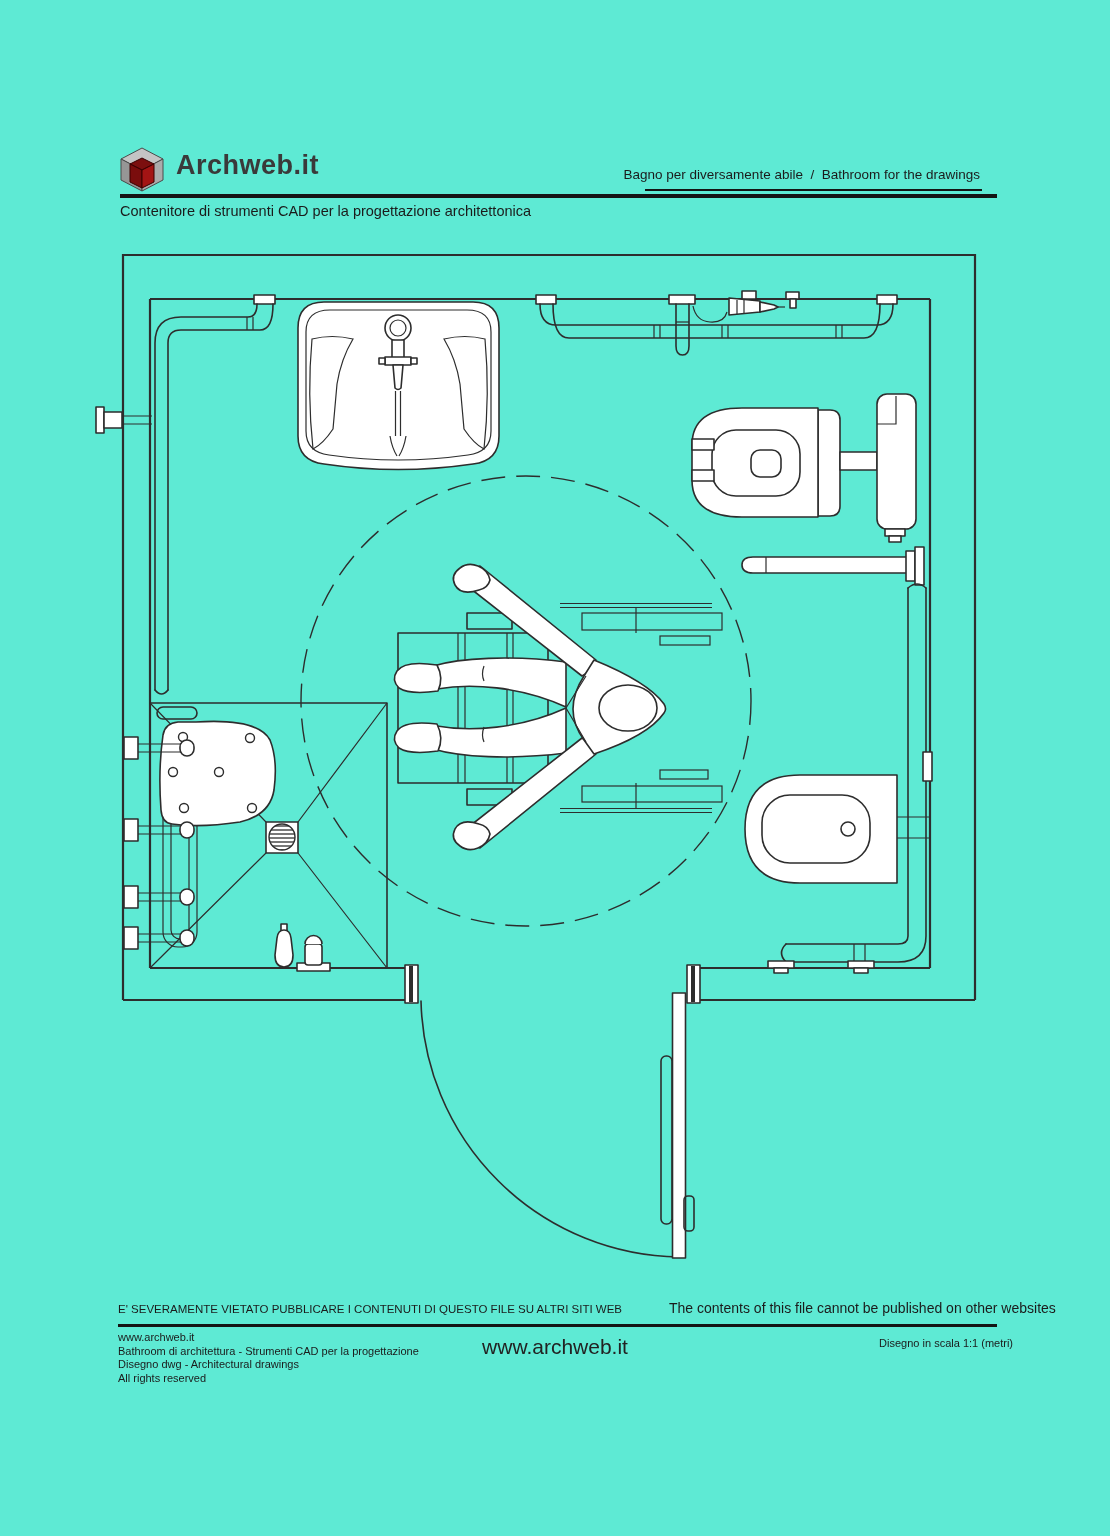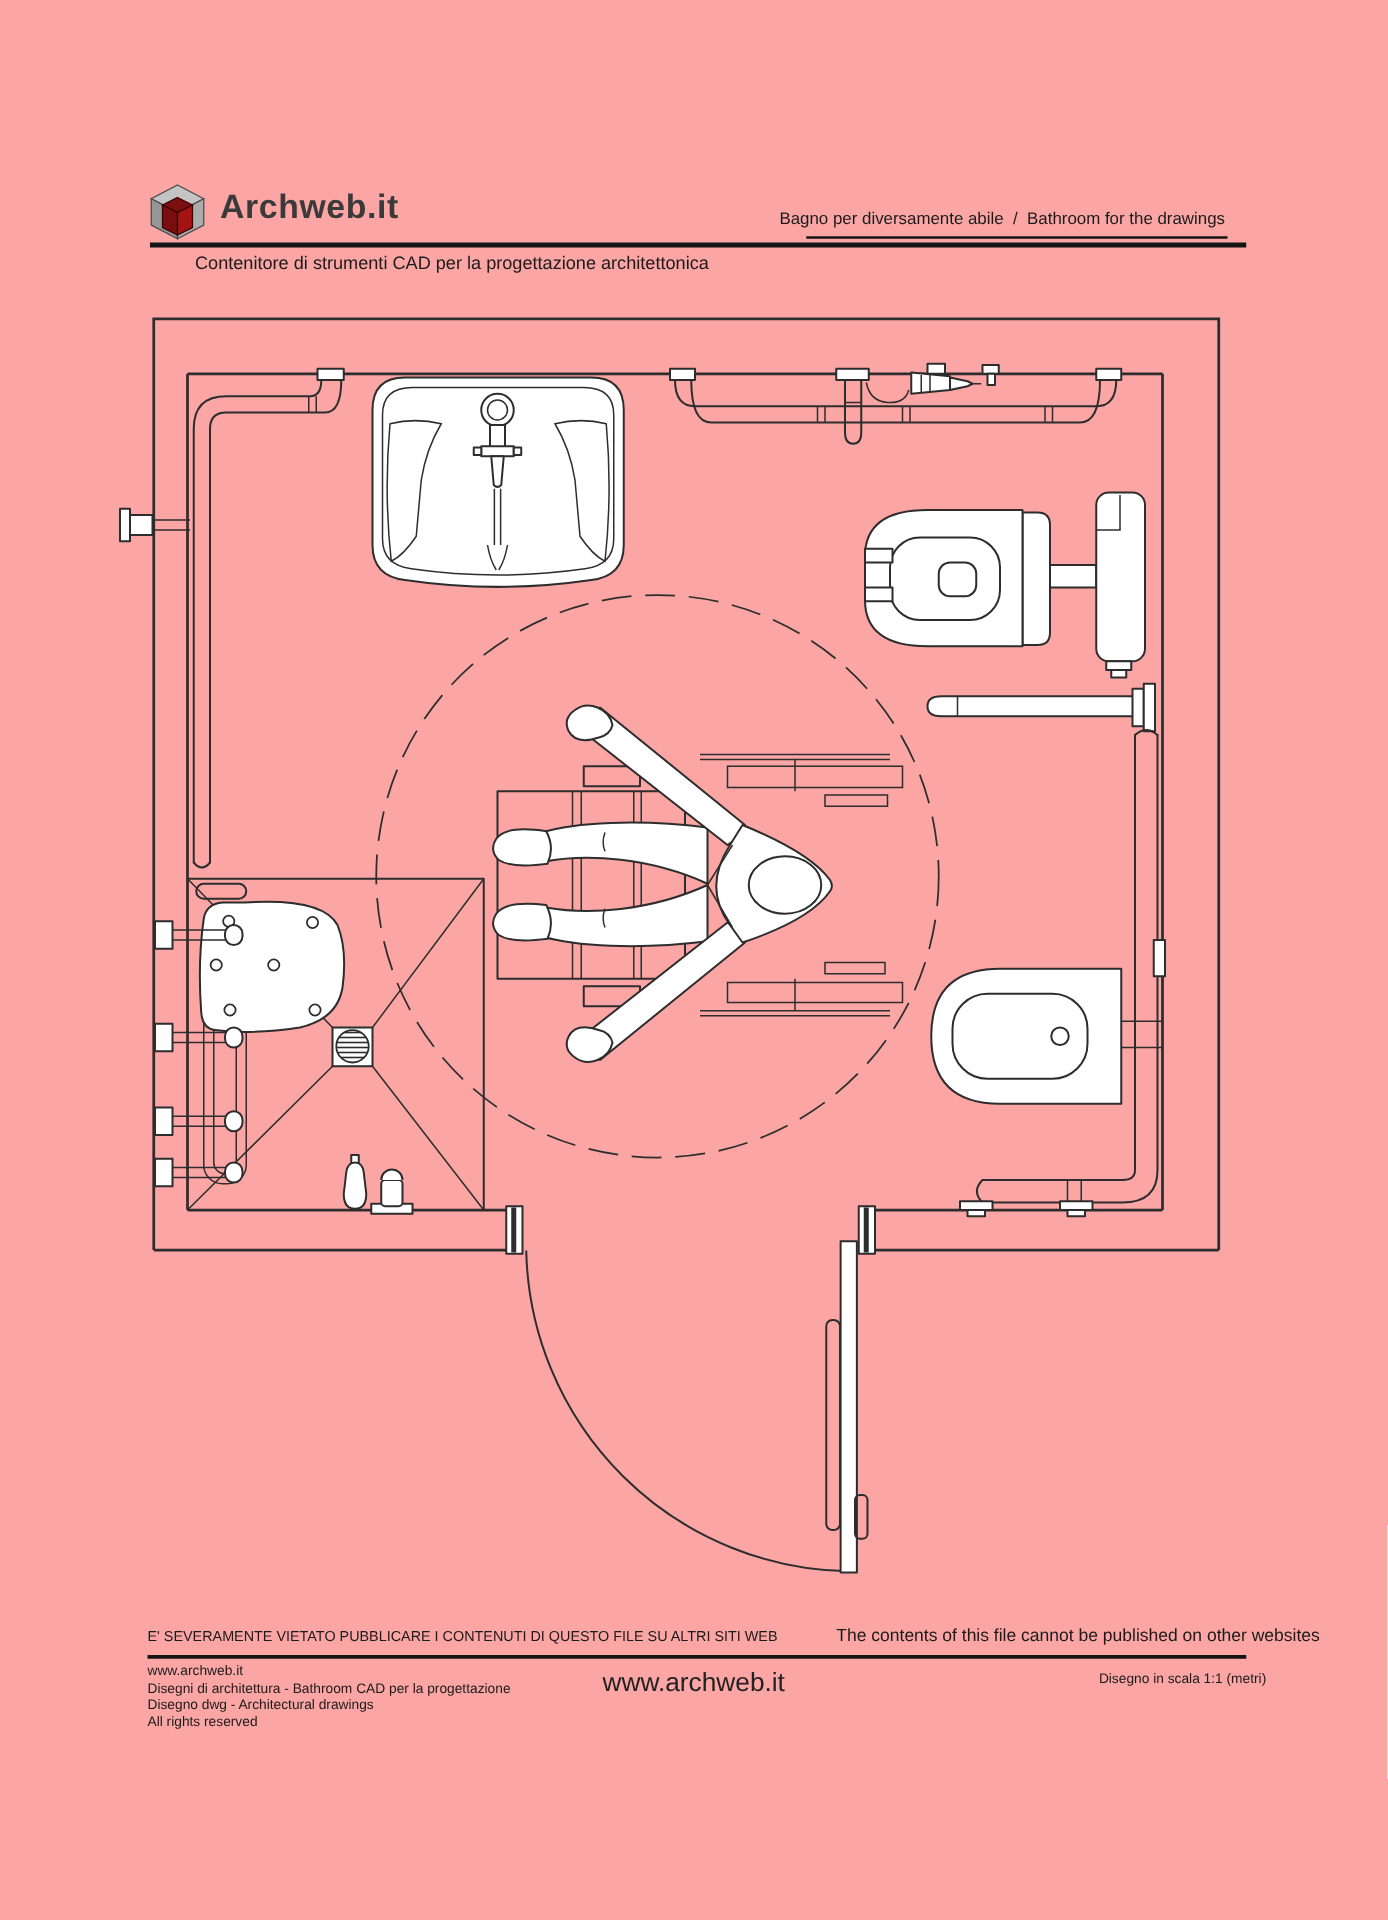--- a/index.html
+++ b/index.html
@@ -1,23 +1,23 @@
 <!DOCTYPE html>
 <html><head>
 <meta charset="utf-8">
 <style>
   html,body{margin:0;padding:0;background:#ffffff;}
-  #page{position:relative;width:1110px;height:1536px;background:#fca5a5;overflow:hidden;
+  #page{position:relative;width:1110px;height:1536px;background:#5eead4;overflow:hidden;
         font-family:"Liberation Sans","DejaVu Sans",sans-serif;color:#1b1b1b;}
   .abs{position:absolute;}
   #logo-text{left:176px;top:150px;font-size:27px;font-weight:bold;color:#3a3a3a;letter-spacing:.5px;}
   #subject{top:167px;right:130px;font-size:13.5px;color:#1b1b1b;white-space:pre;}
   #rule-thin{left:645px;top:189px;width:337px;height:2px;background:#141414;}
   #rule-thick{left:120px;top:194px;width:877px;height:3.5px;background:#141414;}
-  #tagline{left:120px;top:203px;font-size:14.5px;color:#1b1b1b;margin-left:36px;}
+  #tagline{left:120px;top:203px;font-size:14.5px;color:#1b1b1b;}
   #plan-svg{left:0;top:0;}
   #warning-row{left:118px;top:1300px;width:879px;display:flex;justify-content:space-between;align-items:baseline;text-align:right;}
   #warning-it{font-size:11.5px;white-space:nowrap;}
   #warning-en{font-size:14px;white-space:nowrap;margin-left:47px;}
   #footer-rule{left:118px;top:1324px;width:879px;height:2.5px;background:#141414;}
   #footer-left{left:118px;top:1331px;font-size:11px;line-height:13.5px;}
   #footer-center{left:390px;top:1335px;width:330px;text-align:center;font-size:21px;color:#222;}
   #footer-right{right:97px;top:1337px;font-size:11px;}
   svg .ln{fill:none;stroke:#2d2d2d;stroke-width:1.6;stroke-linecap:round;stroke-linejoin:round;}
   svg .wall{fill:none;stroke:#2d2d2d;stroke-width:2.2;}
@@ -271,19 +271,19 @@
     </g>
   </svg>
 
   <div class="abs" id="warning-row">
     <span id="warning-it">E' SEVERAMENTE VIETATO PUBBLICARE I CONTENUTI DI QUESTO FILE SU ALTRI SITI WEB</span>
     <span id="warning-en">The contents of this file cannot be published on other websites</span>
   </div>
   <div class="abs" id="footer-rule"></div>
   <div class="abs" id="footer-left">
     <div>www.archweb.it</div>
-    <div>Disegni di architettura - Bathroom CAD  per la progettazione</div>
+    <div>Bathroom di architettura - Strumenti CAD  per la progettazione</div>
     <div>Disegno dwg - Architectural drawings</div>
     <div>All rights reserved</div>
   </div>
   <div class="abs" id="footer-center">www.archweb.it</div>
   <div class="abs" id="footer-right">Disegno in scala 1:1 (metri)</div>
 </div>
 
 </body></html>

